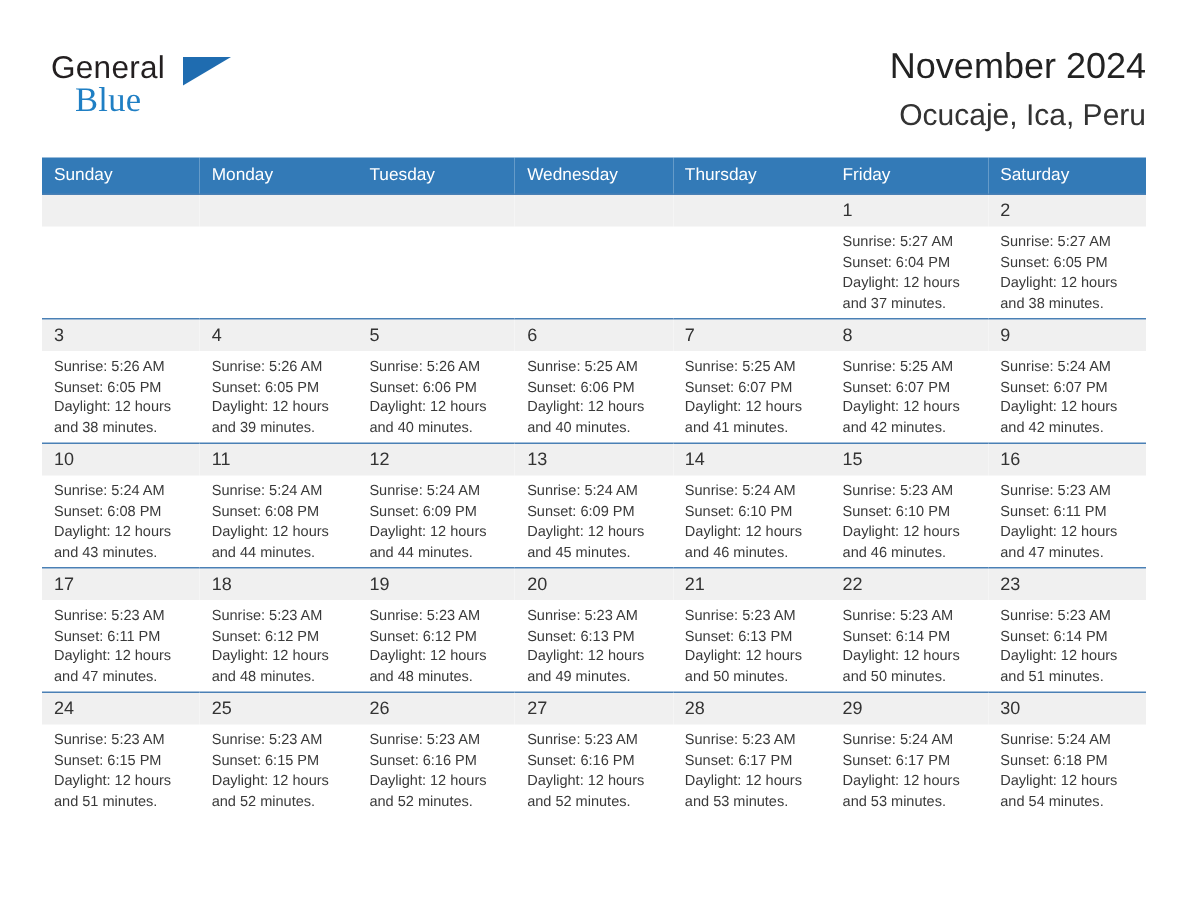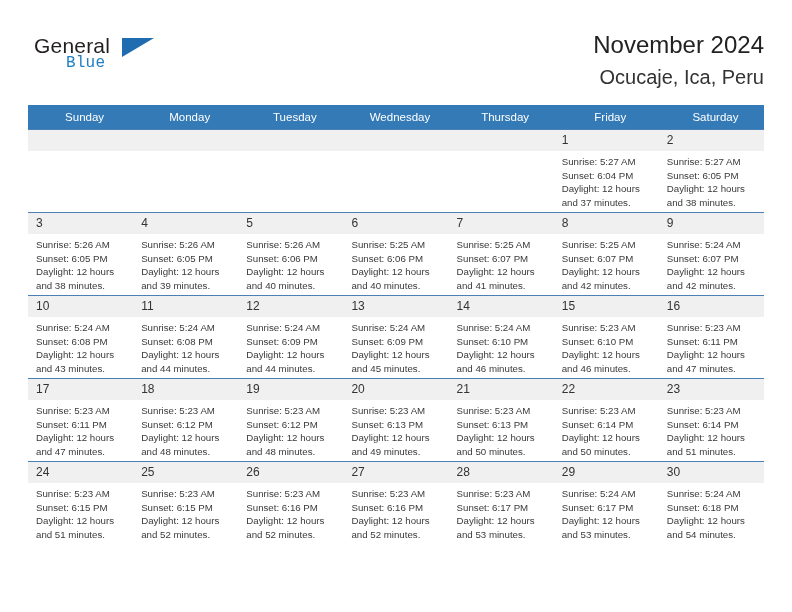--- a/index.html
+++ b/index.html
@@ -42,26 +42,26 @@
     position: absolute;
     left: 0;
     top: 0;
     font-size: 21px;
     letter-spacing: 0.2px;
     color: #231f20;
     font-family: "Liberation Sans", sans-serif;
   }
   .brand-blue {
     position: absolute;
-    left: 32px;
+    left: 16px;
     top: 20px;
-    font-size: 16px;
+    font-size: 23px;
     letter-spacing: 0.2px;
     color: #1f7fc4;
-    font-family: Liberation Mono, monospace;
+    font-family: Liberation Serif, serif;
   }
   .brand-triangle {
     position: absolute;
     left: 88px;
     top: 4px;
     width: 0;
     height: 0;
     border-left: 32px solid #1f6cb0;
     border-bottom: 19px solid transparent;
   }
@@ -95,21 +95,21 @@
     width: 736px;
     border-collapse: collapse;
     table-layout: fixed;
   }
 
   .calendar th {
     background: #337ab7;
     color: #ffffff;
     font-size: 11.5px;
     font-weight: normal;
-    text-align: center;
+    text-align: left;
     padding: 5px 0 6px 8px;
     height: 13px;
     border: none;
   }
 
   .calendar td {
     width: 105.14px;
     height: 82px;
     vertical-align: top;
     padding: 0;

